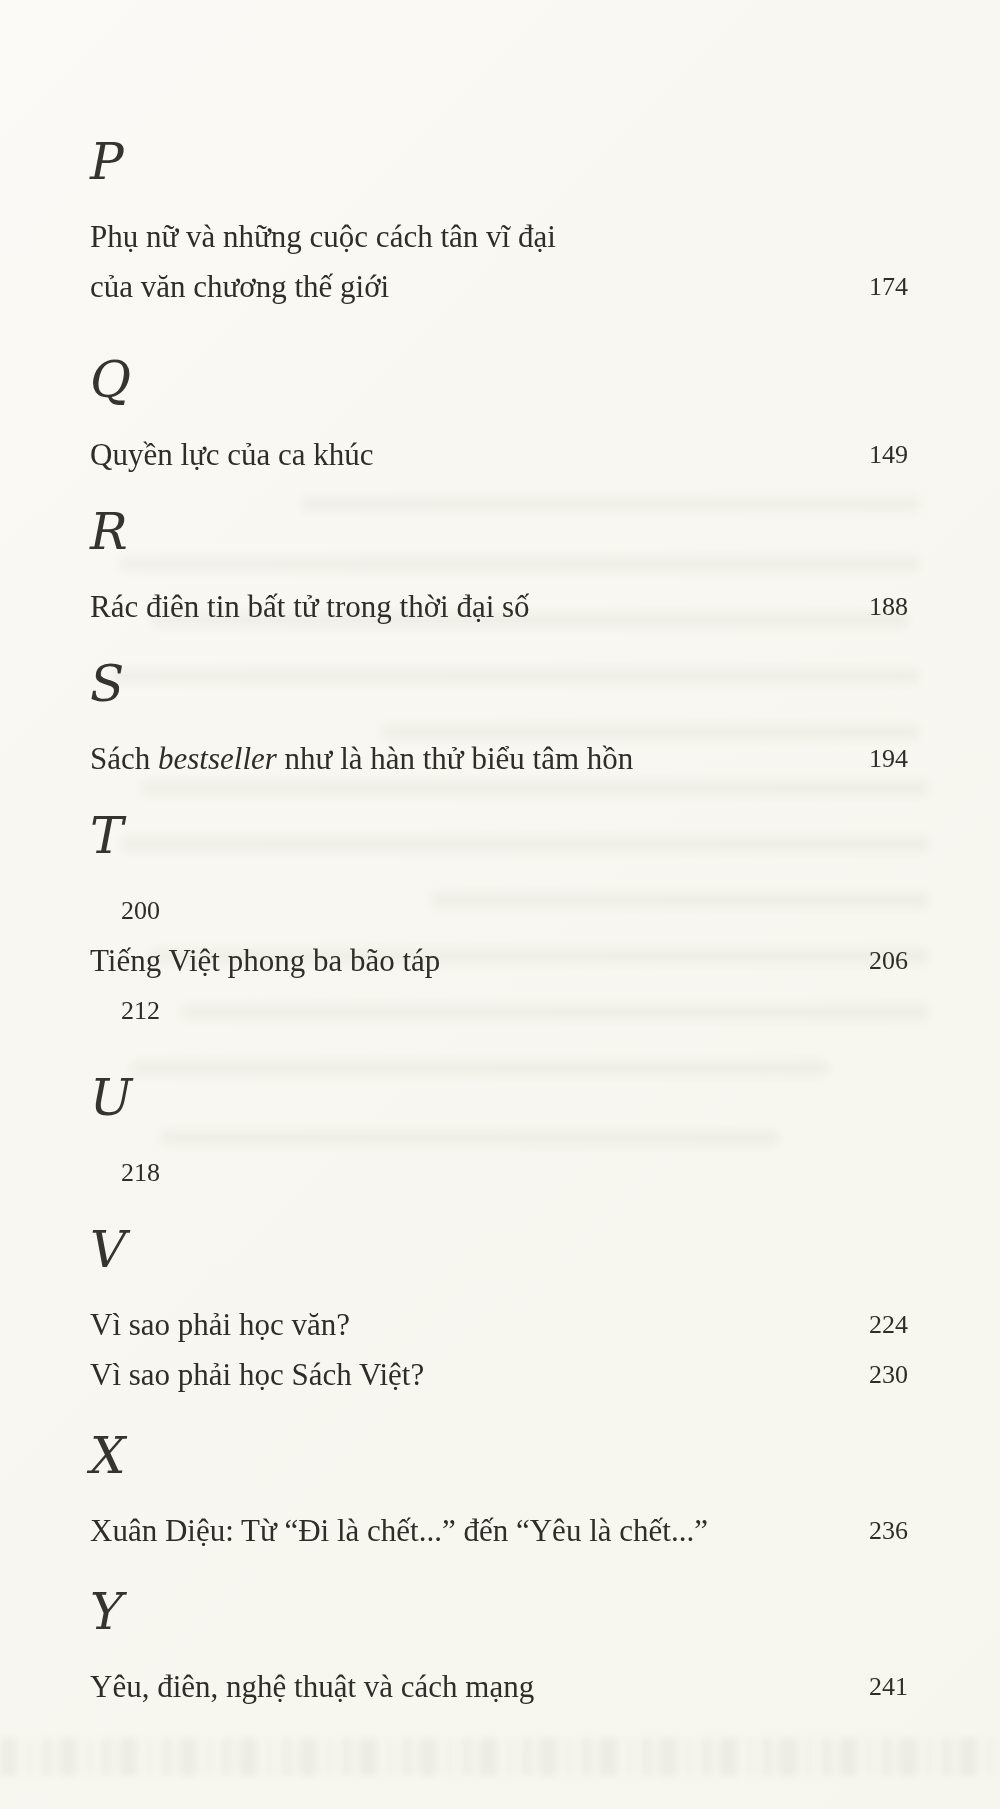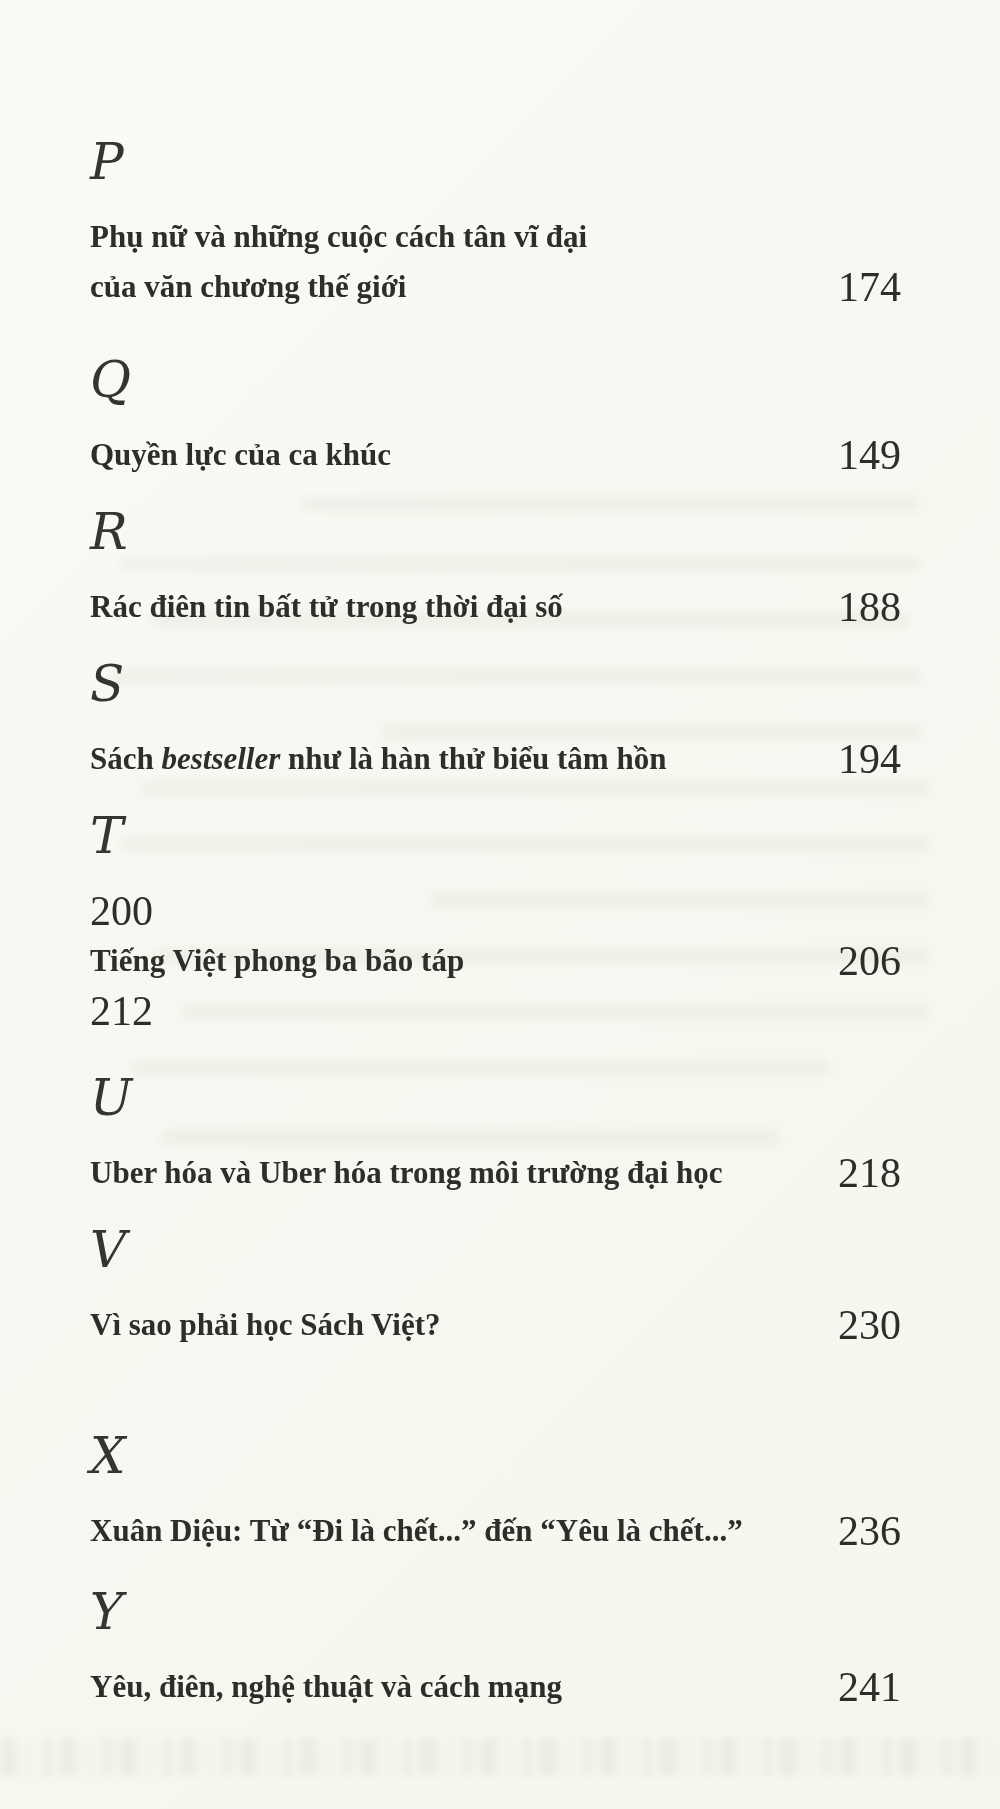--- a/index.html
+++ b/index.html
@@ -33,27 +33,27 @@
     margin-bottom: 18px;
     letter-spacing: 1px;
   }
   .entry {
     display: flex;
     justify-content: space-between;
     align-items: flex-end;
     font-size: 31px;
     line-height: 50px;
   }
-  .entry-title { max-width: 730px; font-weight: bold; }
+  .entry-title { max-width: 730px; }
   .tline { display: block; }
   .entry-title em { font-style: italic; }
   .entry-page {
     min-width: 70px;
-    text-align: left;
-    font-size: 42px;
+    text-align: right;
+    font-size: 26px;
     line-height: 50px;
     white-space: nowrap;
   }
   
   .smudge {
     position: absolute;
     height: 16px;
     background: #747462;
     opacity: 0.055;
     filter: blur(4px);
@@ -153,31 +153,34 @@
       <div class="entry-page">206</div>
     </div>
     <div class="entry">
       <div class="entry-page">212</div>
     </div>
   </div>
 
   <div class="toc-section" style="top:1066px;">
     <div class="letter">U</div>
     <div class="entry">
-      <div class="entry-title">
-        <span class="tline">Uber hóa và Uber hóa trong môi trường đại học</span>
-      </div>
       <div class="entry-page">218</div>
     </div>
   </div>
 
   <div class="toc-section" style="top:1218px;">
     <div class="letter">V</div>
     <div class="entry">
       <div class="entry-title">
+        <span class="tline">Vì sao phải học văn?</span>
+      </div>
+      <div class="entry-page">224</div>
+    </div>
+    <div class="entry">
+      <div class="entry-title">
         <span class="tline">Vì sao phải học Sách Việt?</span>
       </div>
       <div class="entry-page">230</div>
     </div>
   </div>
 
   <div class="toc-section" style="top:1424px;">
     <div class="letter">X</div>
     <div class="entry">
       <div class="entry-title">

